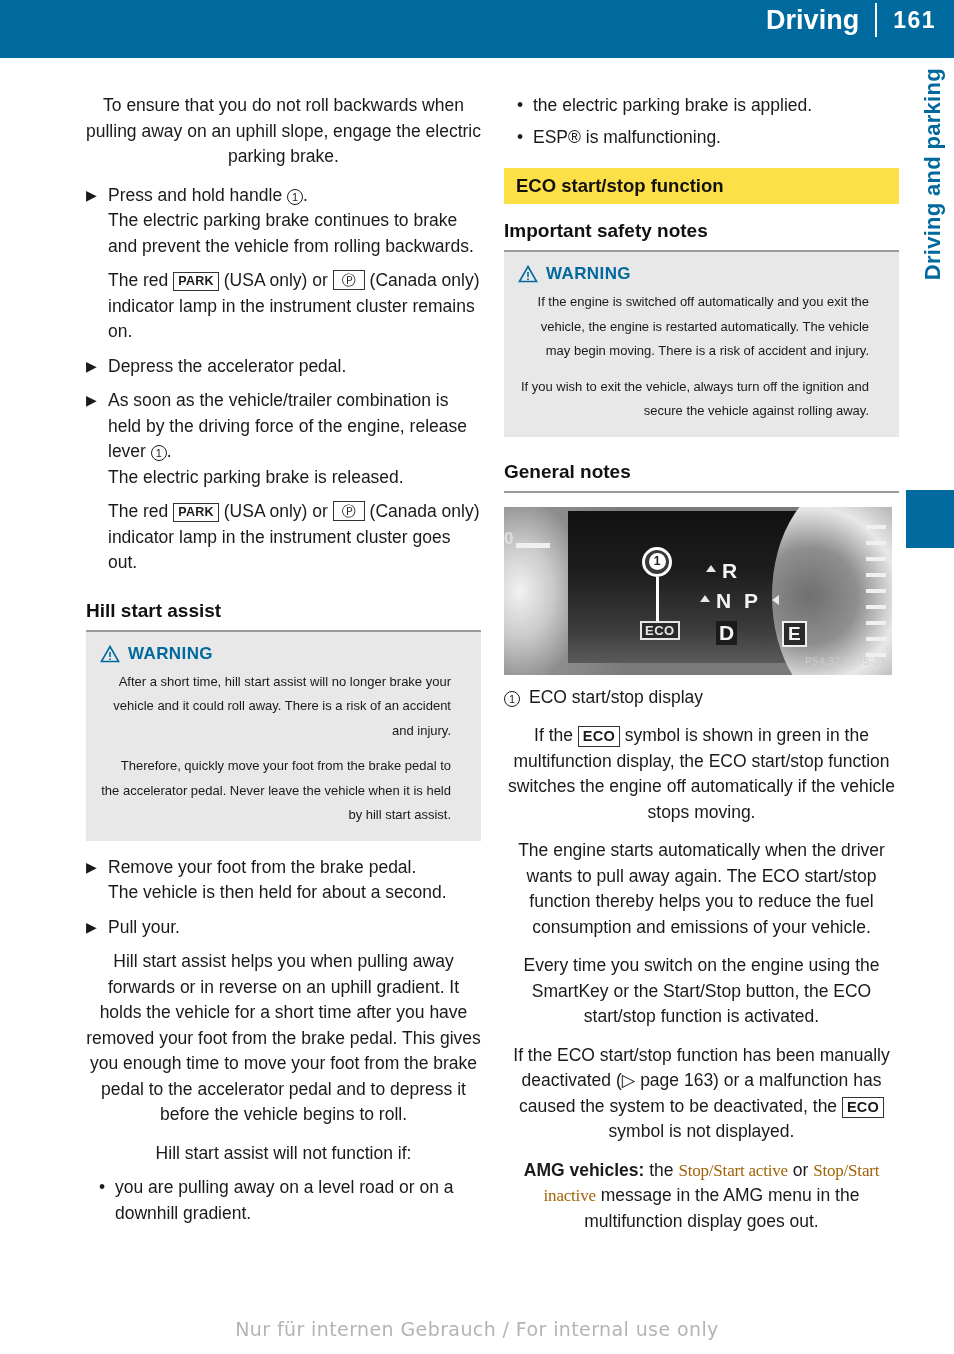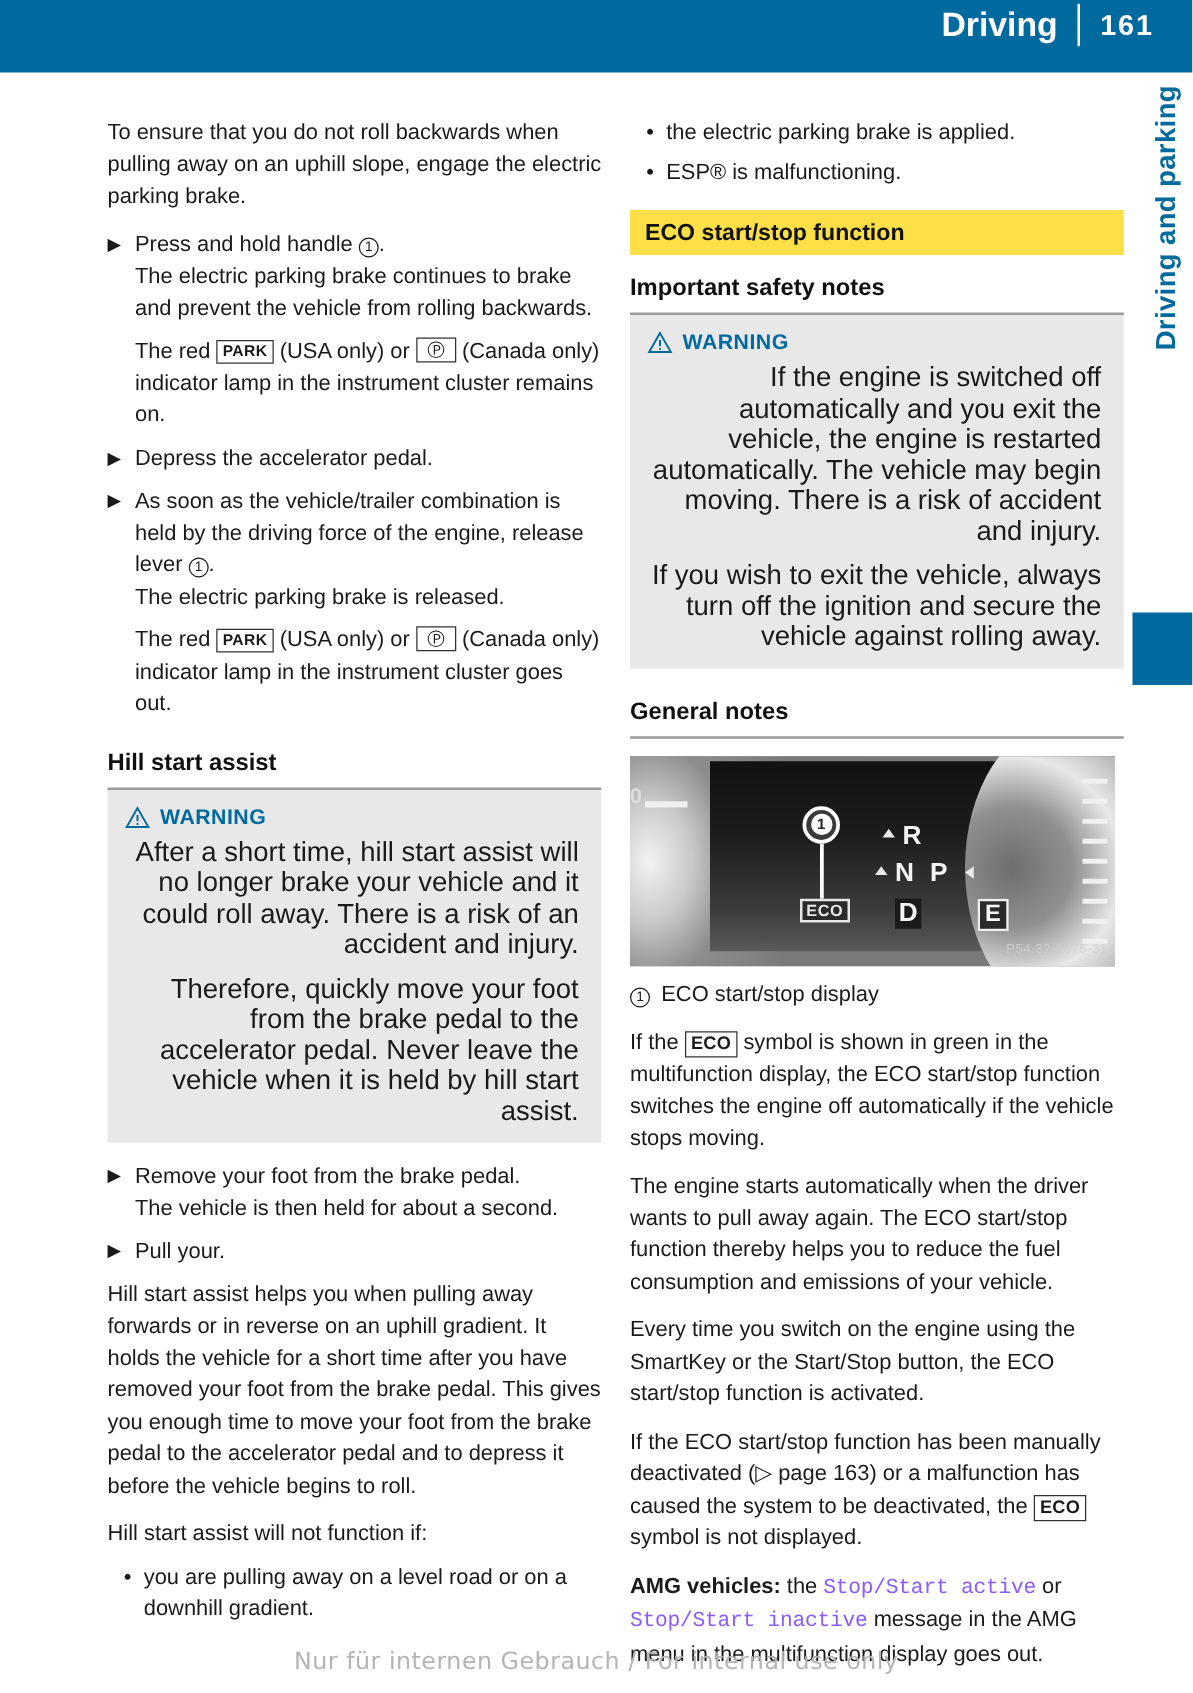--- a/index.html
+++ b/index.html
@@ -17,21 +17,21 @@
   
   .header-bar {
     position: absolute;
     top: 0; left: 0;
     width: 954px;
     height: 58px;
     background: #00699d;
   }
   .header-inner {
     position: absolute;
-    right: 13px; top: 0;
+    right: 0; top: 0;
     height: 40px;
     display: flex;
     align-items: center;
     justify-content: space-between;
   }
   .header-title {
     color: #ffffff;
     font-size: 27px;
     font-weight: bold;
     letter-spacing: 0px;
@@ -95,20 +95,21 @@
   }
   .col-left  { left: 86px; }
   .col-right { left: 504px; }
 
   
   p.para {
     margin: 0 0 13px 0;
     font-size: 17.5px;
     line-height: 25.5px;
     color: #1a1a1a;
+    text-align: center;
   }
   p.para.tight { margin-bottom: 9px; }
 
   .step {
     display: flex;
     margin: 0 0 9px 0;
     font-size: 17.5px;
     line-height: 25.5px;
   }
   .step-marker {
@@ -177,22 +178,22 @@
     gap: 8px;
     margin-bottom: 6px;
   }
   .warn-title {
     color: #00699d;
     font-weight: bold;
     font-size: 17px;
     letter-spacing: 0.4px;
   }
   .warn-p {
-    margin: 0 4px 11px 0;
-    font-size: 22px;
+    margin: 0 16px 11px 0;
+    font-size: 13px;
     line-height: 24.5px;
     color: #1a1a1a;
   }
   .warn-p:last-child { margin-bottom: 0; }
 
   
   .sym-box {
     display: inline-block;
     border: 1.5px solid #333;
     padding: 0 4px;
@@ -225,22 +226,22 @@
     width: 16px; height: 16px;
     border: 1.3px solid #1a1a1a;
     border-radius: 50%;
     font-size: 11px;
     line-height: 14px;
     text-align: center;
     vertical-align: 0px;
     font-family: "Liberation Sans", sans-serif;
   }
   .mono-blue {
-    color: #8b5cf6;
-    font-family: Liberation Mono, monospace;
+    color: #a16207;
+    font-family: Liberation Serif, serif;
     font-size: 17px;
     letter-spacing: -0.2px;
   }
   b.bold { font-weight: bold; }
 
   
   .figure {
     width: 388px;
     height: 168px;
     margin: 14px 0 10px 0;

